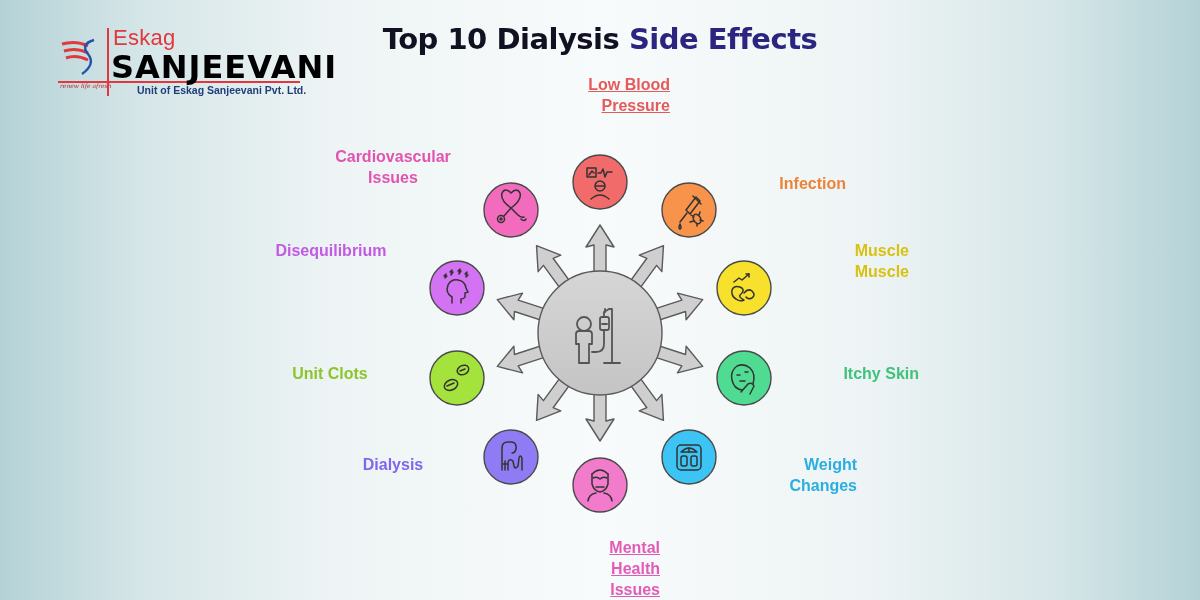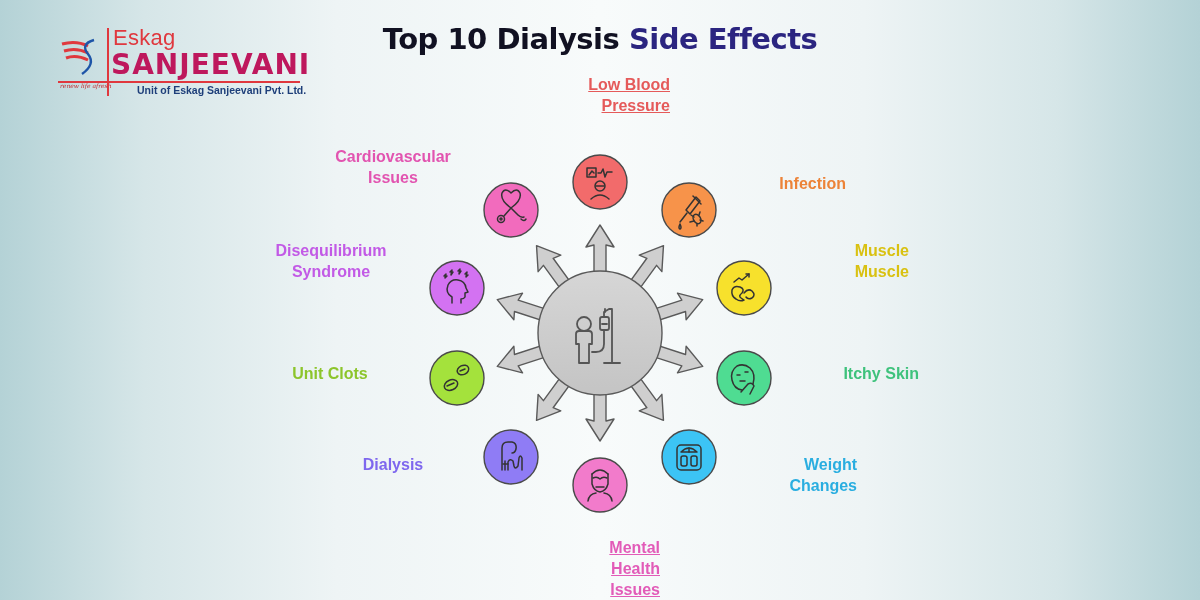--- a/index.html
+++ b/index.html
@@ -7,21 +7,21 @@
     width:1200px; height:600px; overflow:hidden; position:relative;
     background: linear-gradient(90deg, #b4d2d6 0%, #d6e6e8 12%, #eef4f5 28%, #f8fbfb 50%, #eef4f5 72%, #d6e6e8 88%, #b4d2d6 100%);
     font-family: "Liberation Sans", sans-serif;
   }
   .logo { position:absolute; left:58px; top:28px; width:250px; height:70px; }
   .logo .mark { position:absolute; left:0; top:6px; width:50px; height:44px; }
   .logo .tag { position:absolute; left:2px; top:54px; font-family:"DejaVu Serif", serif; font-style:italic; font-size:6px; color:#c2272d; white-space:nowrap; }
   .logo .vline { position:absolute; left:49px; top:0; width:1.5px; height:68px; background:#e0383e; }
   .logo .hline { position:absolute; left:0; top:53px; width:242px; height:1.5px; background:#e0383e; }
   .logo .eskag { position:absolute; left:55px; top:-3px; font-size:22px; color:#e0383e; letter-spacing:0.3px; }
-  .logo .sanj { position:absolute; left:53px; top:20px; font-size:28px; font-weight:bold; color:#be185d; letter-spacing:1px; font-family:"DejaVu Sans", sans-serif; }
+  .logo .sanj { position:absolute; left:53px; top:20px; font-size:32px; font-weight:bold; color:#000000; letter-spacing:1px; font-family:"DejaVu Sans", sans-serif; }
   .logo .unit { position:absolute; left:63px; top:56px; font-size:10.5px; font-weight:bold; color:#1e3f7a; white-space:nowrap;margin-left:16px; }
   .title {
     position:absolute; left:0; right:0; top:22px; text-align:center;
     font-family:"DejaVu Sans", sans-serif; font-weight:bold; font-size:29px; letter-spacing:-0.5px;
   }
   .title .t1 { color:#111122; }
   .title .t2 { color:#2b2580;margin-top:44px; }
   svg.diagram { position:absolute; left:0; top:0; }
   .label {
     position:absolute; font-family:"Liberation Sans", sans-serif; font-weight:bold; font-size:16px; line-height:21px;
@@ -232,19 +232,18 @@
 <div class="label r" style="left:323px; top:454px; width:140px; color:#7e67ee;">
   <div>Dialysis</div>
 </div>
 
 <div class="label r" style="left:260px; top:363px; width:140px; color:#8cc52b;">
   <div>Unit Clots</div>
 </div>
 
 <div class="label r" style="left:251px; top:240px; width:160px; color:#c25ae6;">
   <div>Disequilibrium</div>
-  <div>Syndrome</div>
 </div>
 
 <div class="label r" style="left:313px; top:146px; width:160px; color:#e254b0;">
   <div>Cardiovascular</div>
   <div>Issues</div>
 </div>
 
 </body></html>

